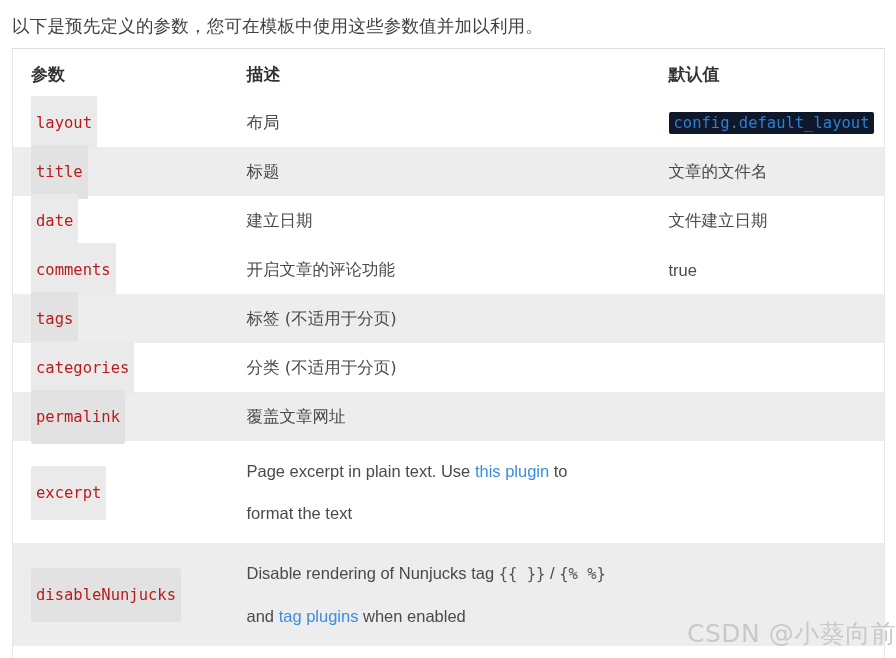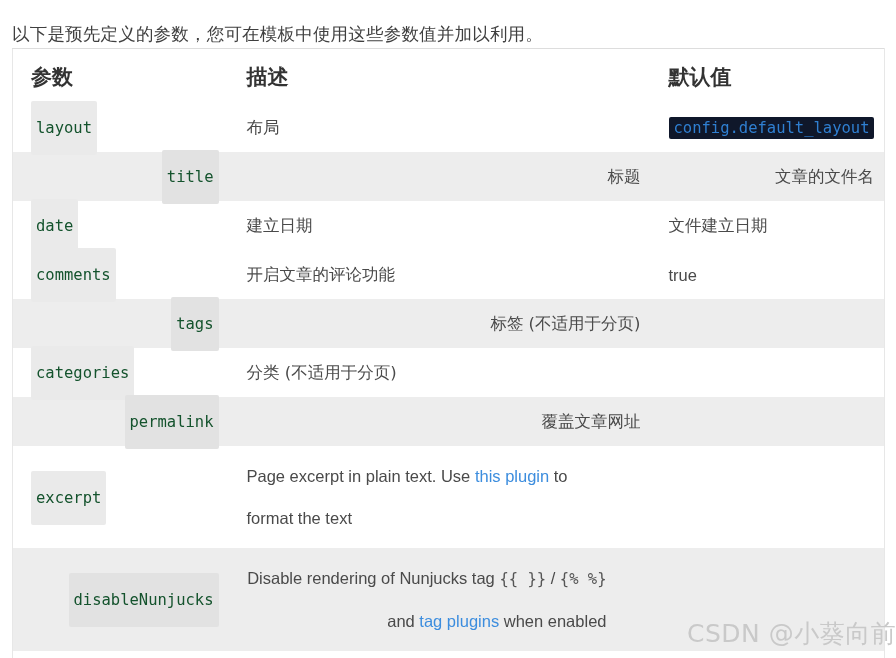--- a/index.html
+++ b/index.html
@@ -16,21 +16,21 @@
     position: relative;
   }
   .page {
     position: relative;
     width: 896px;
     height: 658px;
   }
   .intro {
     position: absolute;
     left: 12px;
-    top: 20px;
+    top: 12px;
     font-size: 17.5px;
     line-height: 28px;
     color: #3f3f3f;
     letter-spacing: 0.2px;
     white-space: nowrap;
   }
   .table-wrap {
     position: absolute;
     left: 12px;
     top: 48px;
@@ -44,49 +44,48 @@
     border-left: 1px solid #e7e7e7;
     border-right: 1px solid #e7e7e7;
     border-bottom: 1px solid #dddddd;
   }
   table.params col.c1 { width: 216px; }
   table.params col.c2 { width: 422px; }
   table.params col.c3 { width: 234px; }
 
   table.params th {
     text-align: left;
-    font-size: 21px;
+    font-size: 17px;
     font-weight: bold;
     color: #333333;
     padding: 14px 10px 12px 18px;
     border: none;
     vertical-align: middle;
   }
   table.params td {
     font-size: 16.5px;
     color: #4a4a4a;
     padding: 9px 10px 9px 18px;
     vertical-align: middle;
     line-height: 30px;
     border: none;
   }
   table.params tr.alt td {
     background: #ededed;
-    text-align: right;
   }
   table.params tr.plain td {
     background: #ffffff;
   }
   .row-h { height: 42px; }
   .row-t { height: 64px; }
   .code-chip {
     font-family: "DejaVu Sans Mono", "Liberation Mono", monospace;
     font-size: 15.5px;
     background: #eaeaea;
-    color: #14532d;
+    color: #b91c1c;
     padding: 18px 5px;
     border-radius: 2px;
     white-space: pre;
   }
   tr.alt .code-chip {
     background: #e2e2e2;
   }
   .code-link {
     font-family: "DejaVu Sans Mono", "Liberation Mono", monospace;
     font-size: 15.5px;

